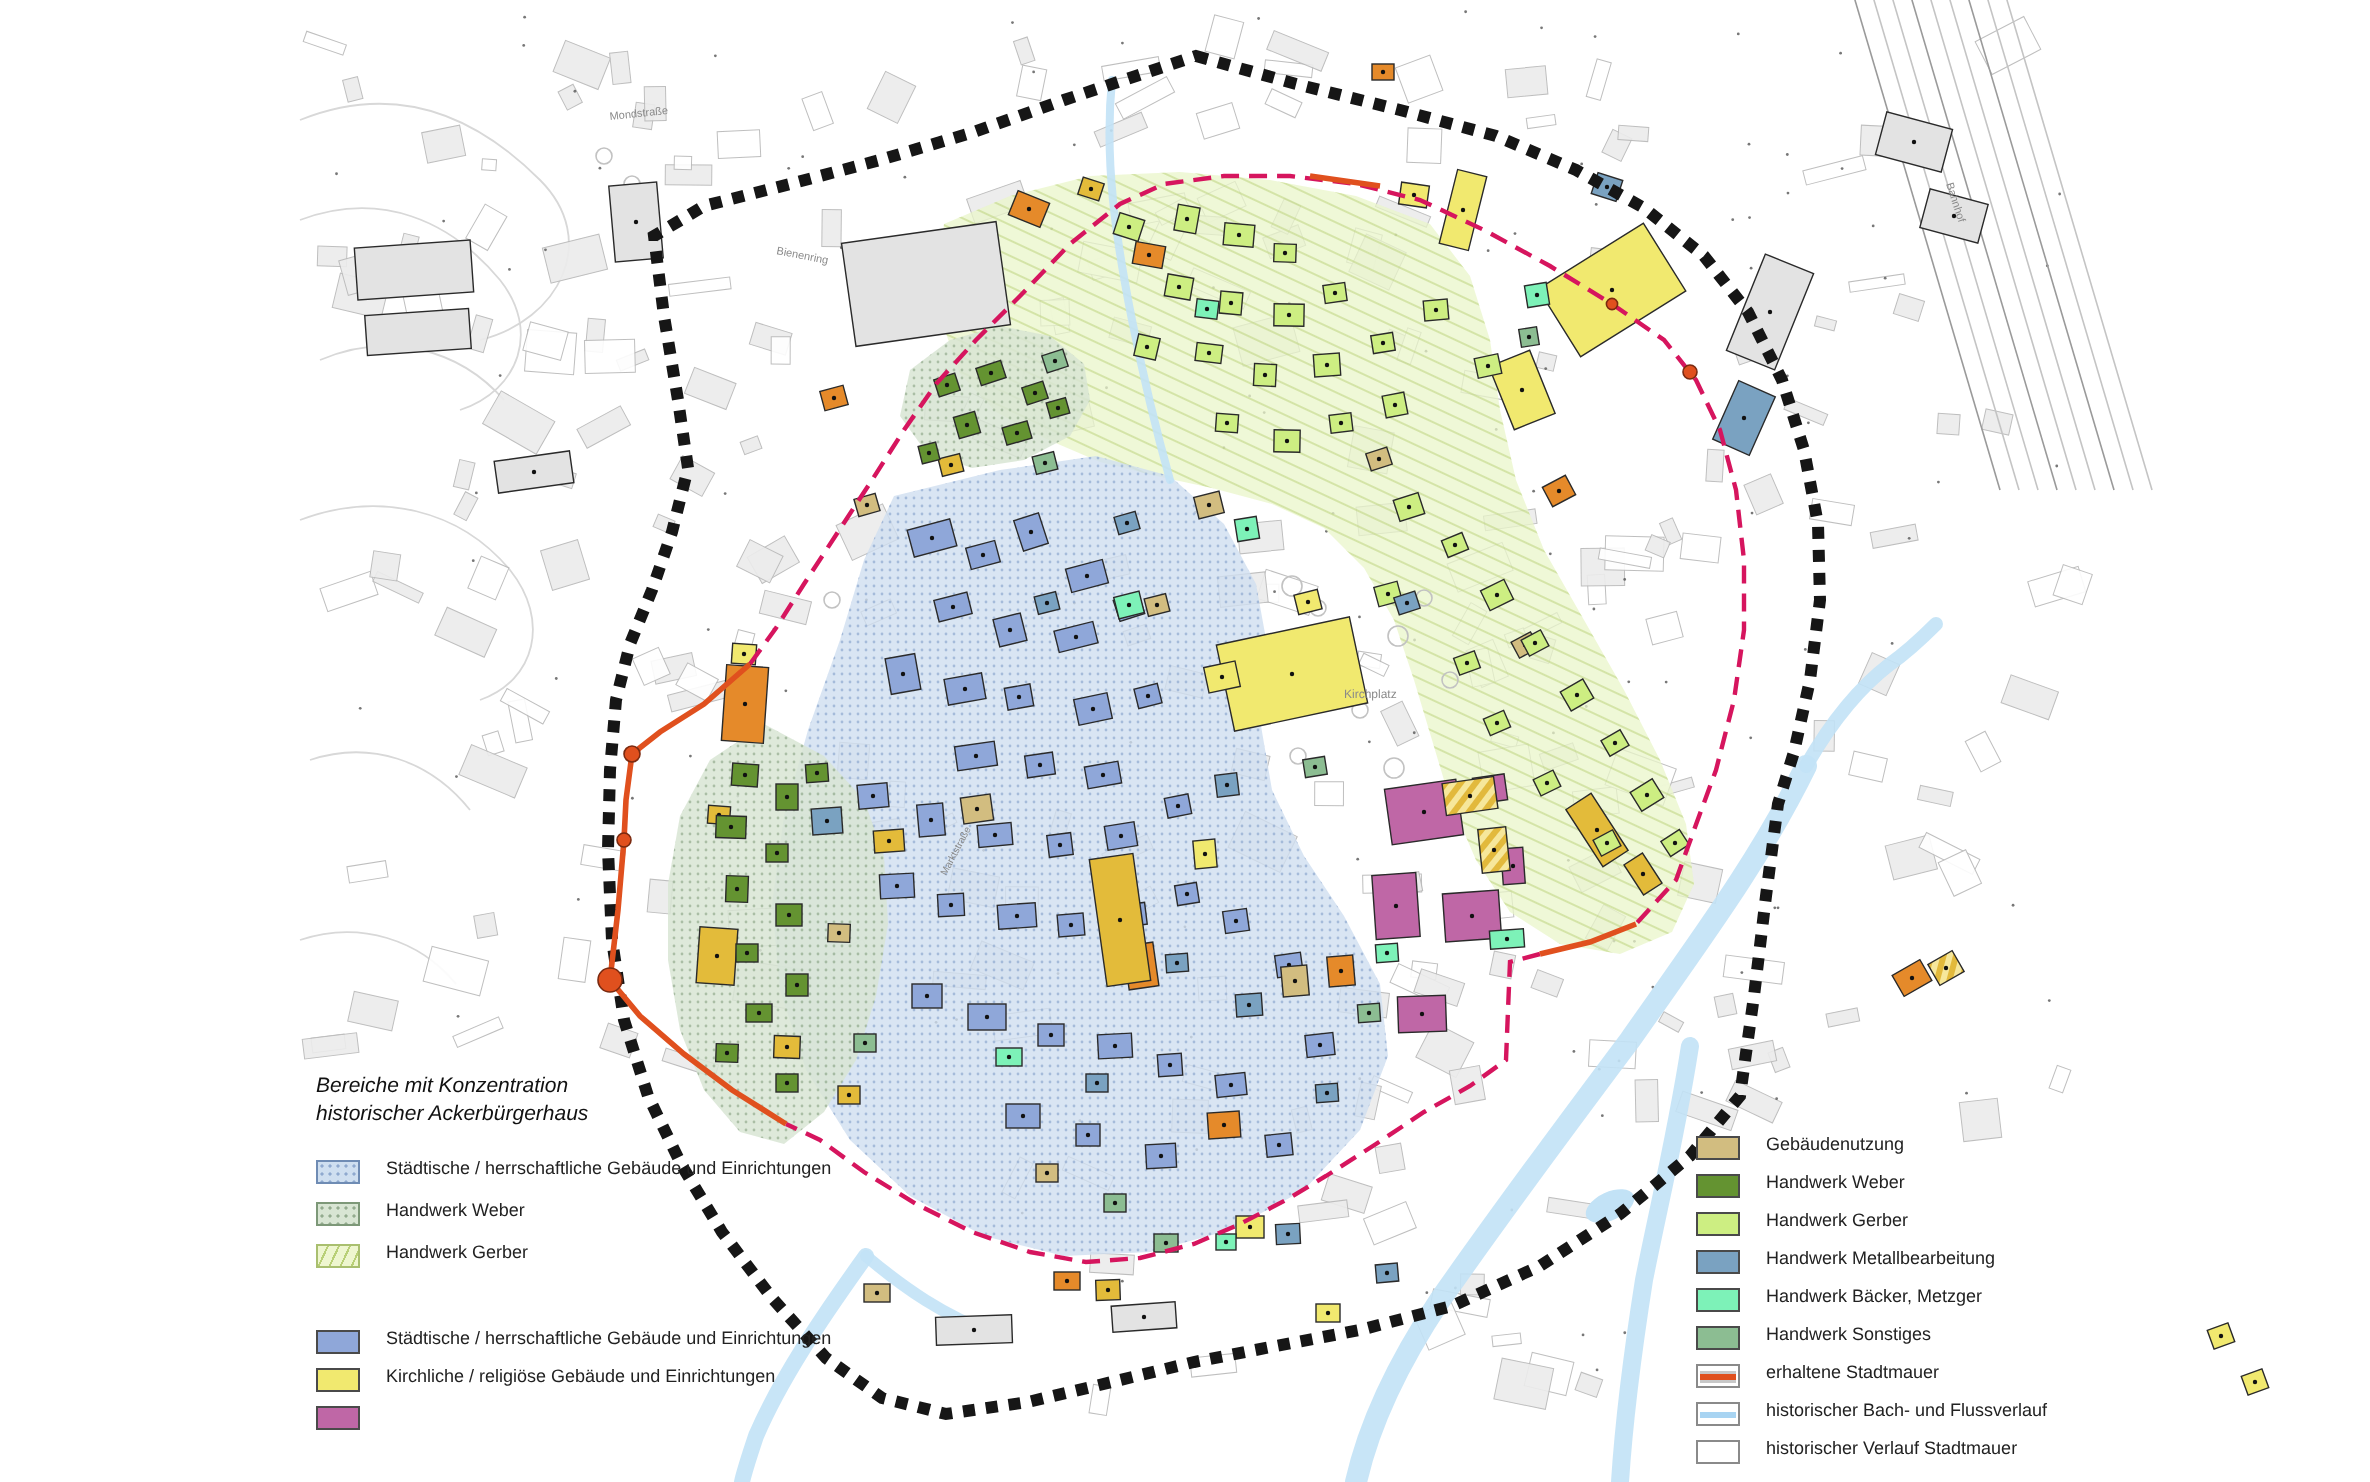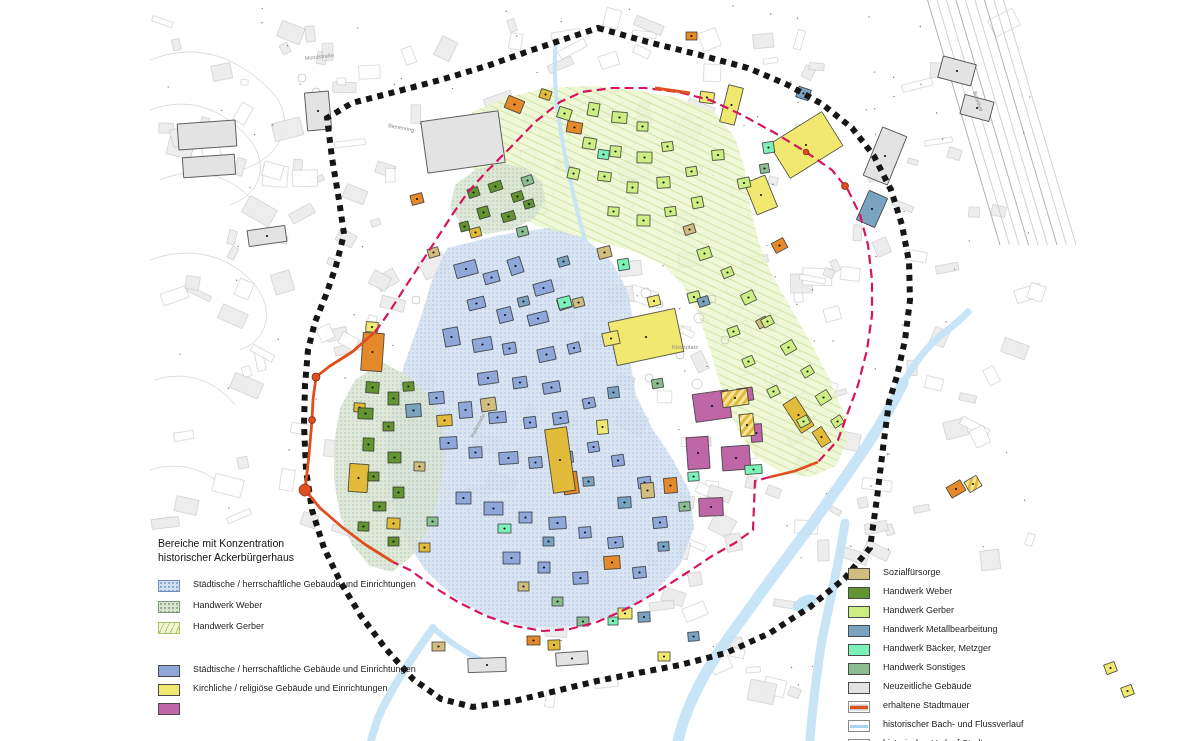--- a/index.html
+++ b/index.html
@@ -4,21 +4,21 @@
 <style>
   html,body{margin:0;padding:0;background:#fff;}
   .stage{position:relative;width:1185px;height:741px;background:#fff;overflow:hidden;
          font-family:"Liberation Sans",sans-serif;}
   #map-svg{position:absolute;left:0;top:0;}
 
   
   .legend{position:absolute;color:#1a1a1a;}
   #legend-left{left:158px;top:537px;width:300px;}
   #legend-right{left:848px;top:567px;width:330px;}
-  .lg-title{font-size:10.5px;line-height:1.3;color:#111;margin-bottom:15px;}
+  .lg-title{font-size:10.5px;line-height:1.3;color:#111;margin-bottom:15px;font-style:italic;}
   .lg-row{display:flex;align-items:flex-start;margin-bottom:6px;}
   .lg-row .sw{flex:0 0 auto;width:22px;height:12px;margin-right:13px;margin-top:1px;box-sizing:border-box;}
   .lg-row .lb{font-size:9px;line-height:1.18;color:#222;max-width:230px;}
   .gap{height:22px;}
   .sw.fill{border:1px solid #4a4a4a;}
   .sw.zone-blue{border:1px solid #6f8cb4;background-color:#cfdff0;
     background-image:radial-gradient(#8fa9cf 0.7px,transparent 0.9px);background-size:4px 4px;}
   .sw.zone-weber{border:1px solid #7d9878;background-color:#d8e5d3;
     background-image:radial-gradient(#93ab8e 0.7px,transparent 0.9px);background-size:4px 4px;}
   .sw.zone-gerber{border:1px solid #a9bf6f;background-color:#eef6cf;
@@ -937,45 +937,41 @@
         <div class="lg-row">
           <div class="sw fill" style="background: rgb(191, 103, 166);"></div>
         </div>
       </div>
   </div>
 
   <div class="legend" id="legend-right">
     <div id="lg-right-items">
         <div class="lg-row">
           <div class="sw fill" style="background: rgb(210, 189, 128);"></div>
-          <span class="lb">Sozialfürsorge</span>
+          <span class="lb">Gebäudenutzung</span>
         </div>
         <div class="lg-row">
           <div class="sw fill" style="background: rgb(100, 147, 49);"></div>
           <span class="lb">Handwerk Weber</span>
         </div>
         <div class="lg-row">
           <div class="sw fill" style="background: rgb(205, 238, 130);"></div>
           <span class="lb">Handwerk Gerber</span>
         </div>
         <div class="lg-row">
           <div class="sw fill" style="background: rgb(122, 162, 193);"></div>
           <span class="lb">Handwerk Metallbearbeitung</span>
         </div>
         <div class="lg-row">
           <div class="sw fill" style="background: rgb(125, 242, 184);"></div>
           <span class="lb">Handwerk Bäcker, Metzger</span>
         </div>
         <div class="lg-row">
           <div class="sw fill" style="background: rgb(140, 189, 146);"></div>
           <span class="lb">Handwerk Sonstiges</span>
-        </div>
-        <div class="lg-row">
-          <div class="sw fill" style="background: rgb(227, 227, 227);"></div>
-          <span class="lb">Neuzeitliche Gebäude</span>
         </div>
         <div class="lg-row">
           <div class="sw line line-wall">
             <i></i>
           </div>
           <span class="lb">erhaltene Stadtmauer</span>
         </div>
         <div class="lg-row">
           <div class="sw line line-bach">
             <i></i>

